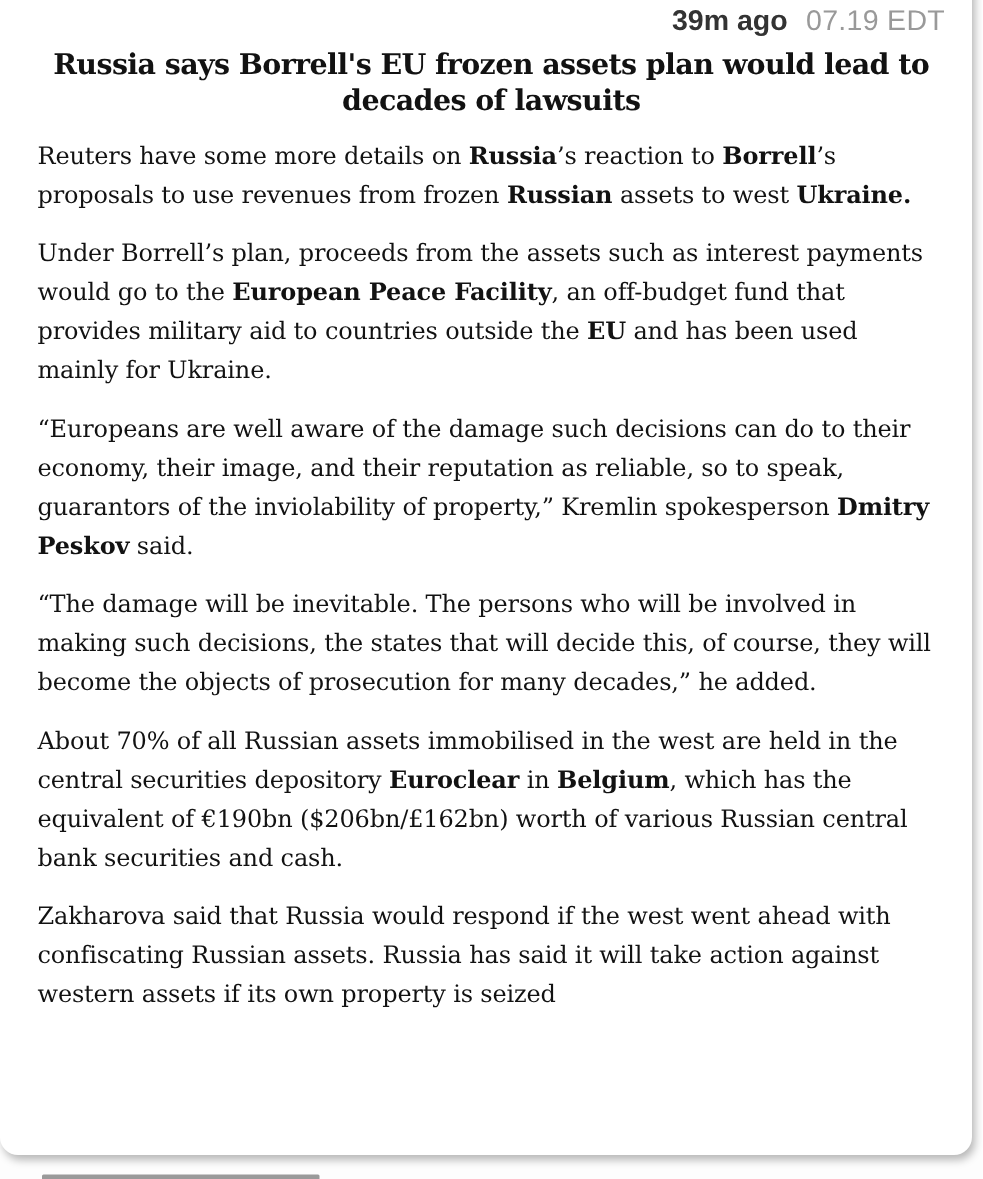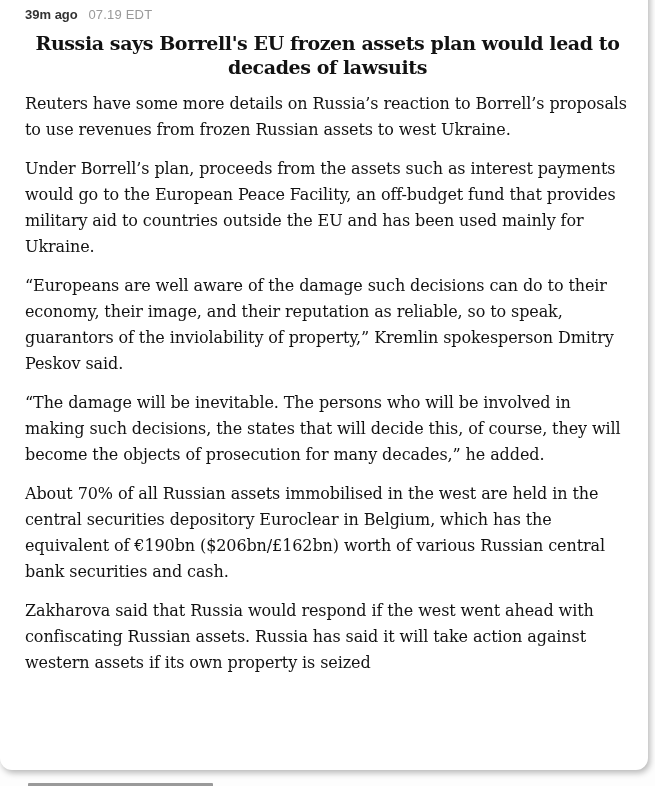--- a/index.html
+++ b/index.html
@@ -21,23 +21,24 @@
     width: 648px;
     height: 786px;
     background: #ffffff;
     border-radius: 0 0 12px 12px;
     box-shadow: 2px 3px 6px rgba(0,0,0,0.28);
     box-sizing: border-box;
     padding: 24px 18px 0 25px;
   }
   .meta {
     font-family: "Liberation Sans", "DejaVu Sans", sans-serif;
-    font-size: 13px;
+    font-size: 19px;
     line-height: 14px;
     margin-bottom: 9px;
+    text-align: right;
   }
   .meta .rel {
     font-weight: bold;
     color: #333333;
     cursor: pointer;
   }
   .meta .abs {
     color: #999999;
     margin-left: 7px;
     letter-spacing: 0.2px;
@@ -56,21 +57,21 @@
     max-width: 607px;
   }
   .para {
     margin: 0 0 13px 0;
     font-size: 16px;
     line-height: 26px;
     letter-spacing: -0.1px;
     color: #121212;
   }
   .para strong {
-    font-weight: 400;
+    font-weight: 700;
   }
   .next-edge {
     position: absolute;
     left: 28px;
     bottom: 0;
     width: 185px;
     height: 3px;
     background: #9a9a9a;
     border-radius: 1px 1px 0 0;
   }

